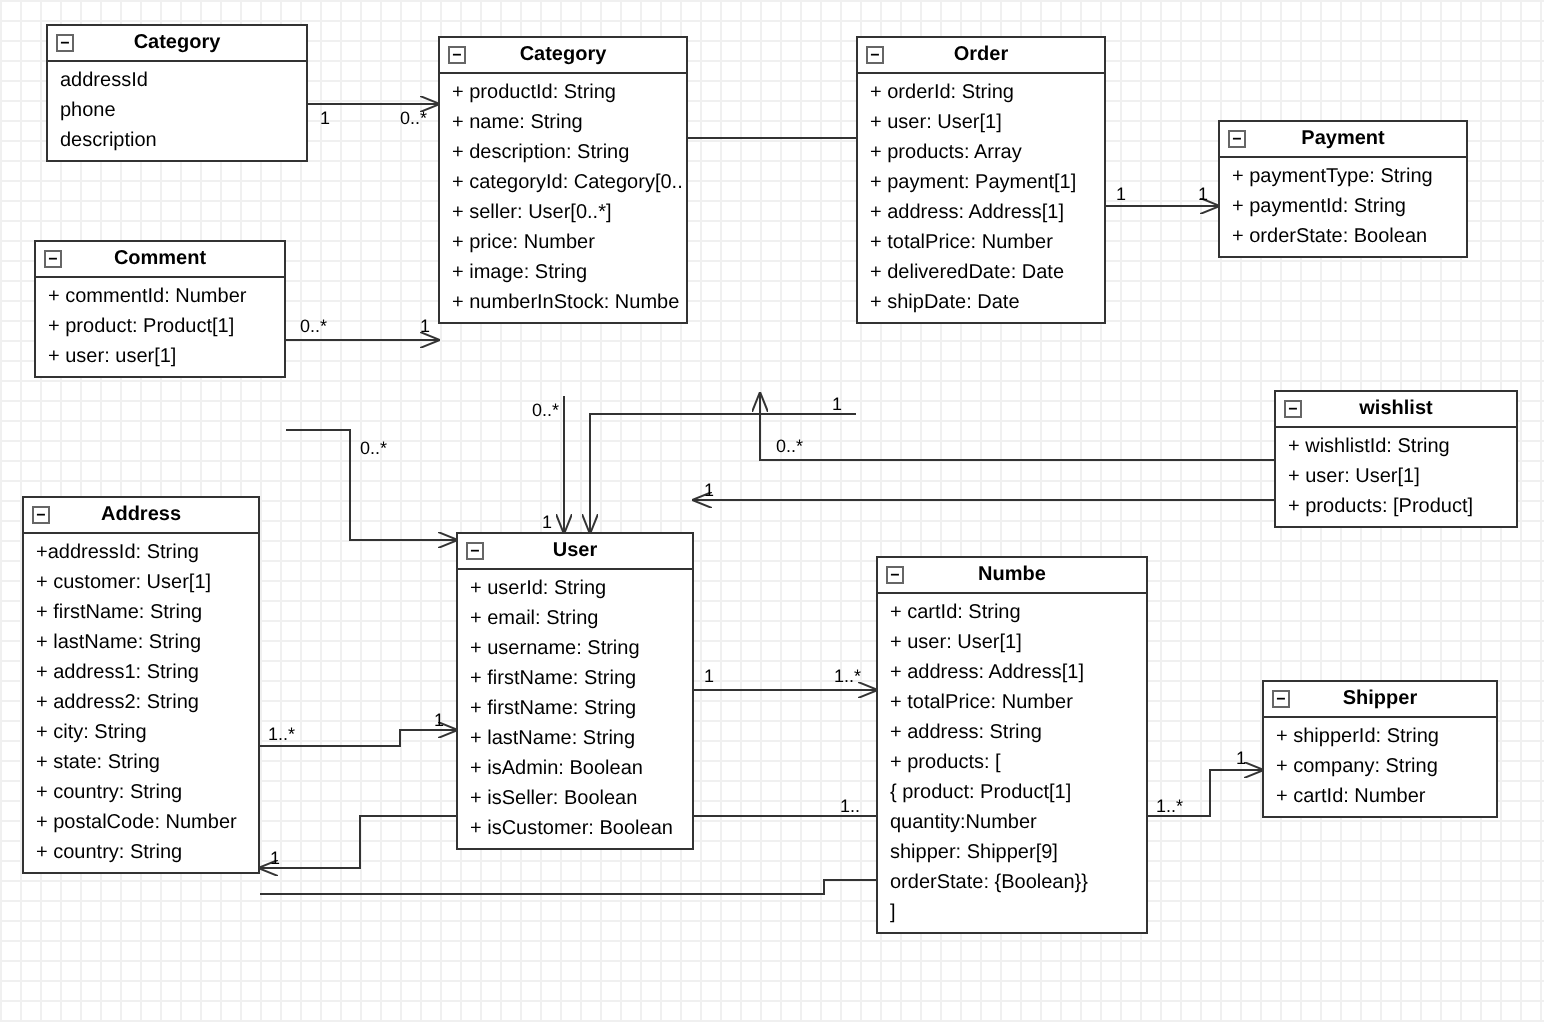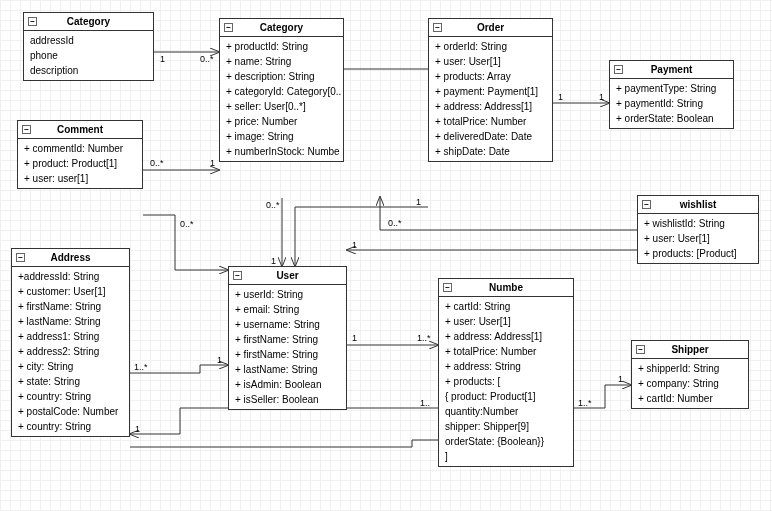--- a/index.html
+++ b/index.html
@@ -146,20 +146,21 @@
     </div>
 <div class="attrs">
 <div class="attr">+ userId: String</div>
 <div class="attr">+ email: String</div>
 <div class="attr">+ username: String</div>
 <div class="attr">+ firstName: String</div>
 <div class="attr">+ firstName: String</div>
 <div class="attr">+ lastName: String</div>
 <div class="attr">+ isAdmin: Boolean</div>
 <div class="attr">+ isSeller: Boolean</div>
+<div class="attr">+ isCustomer: Boolean</div>
 </div>
   </div>
 
 <div class="cls" style="left:438px;top:278px;width:136px">
 <div class="hdr">
       <span class="tg">−</span>
       <span>Numbe</span>
     </div>
 <div class="attrs">
 <div class="attr">+ cartId: String</div>

